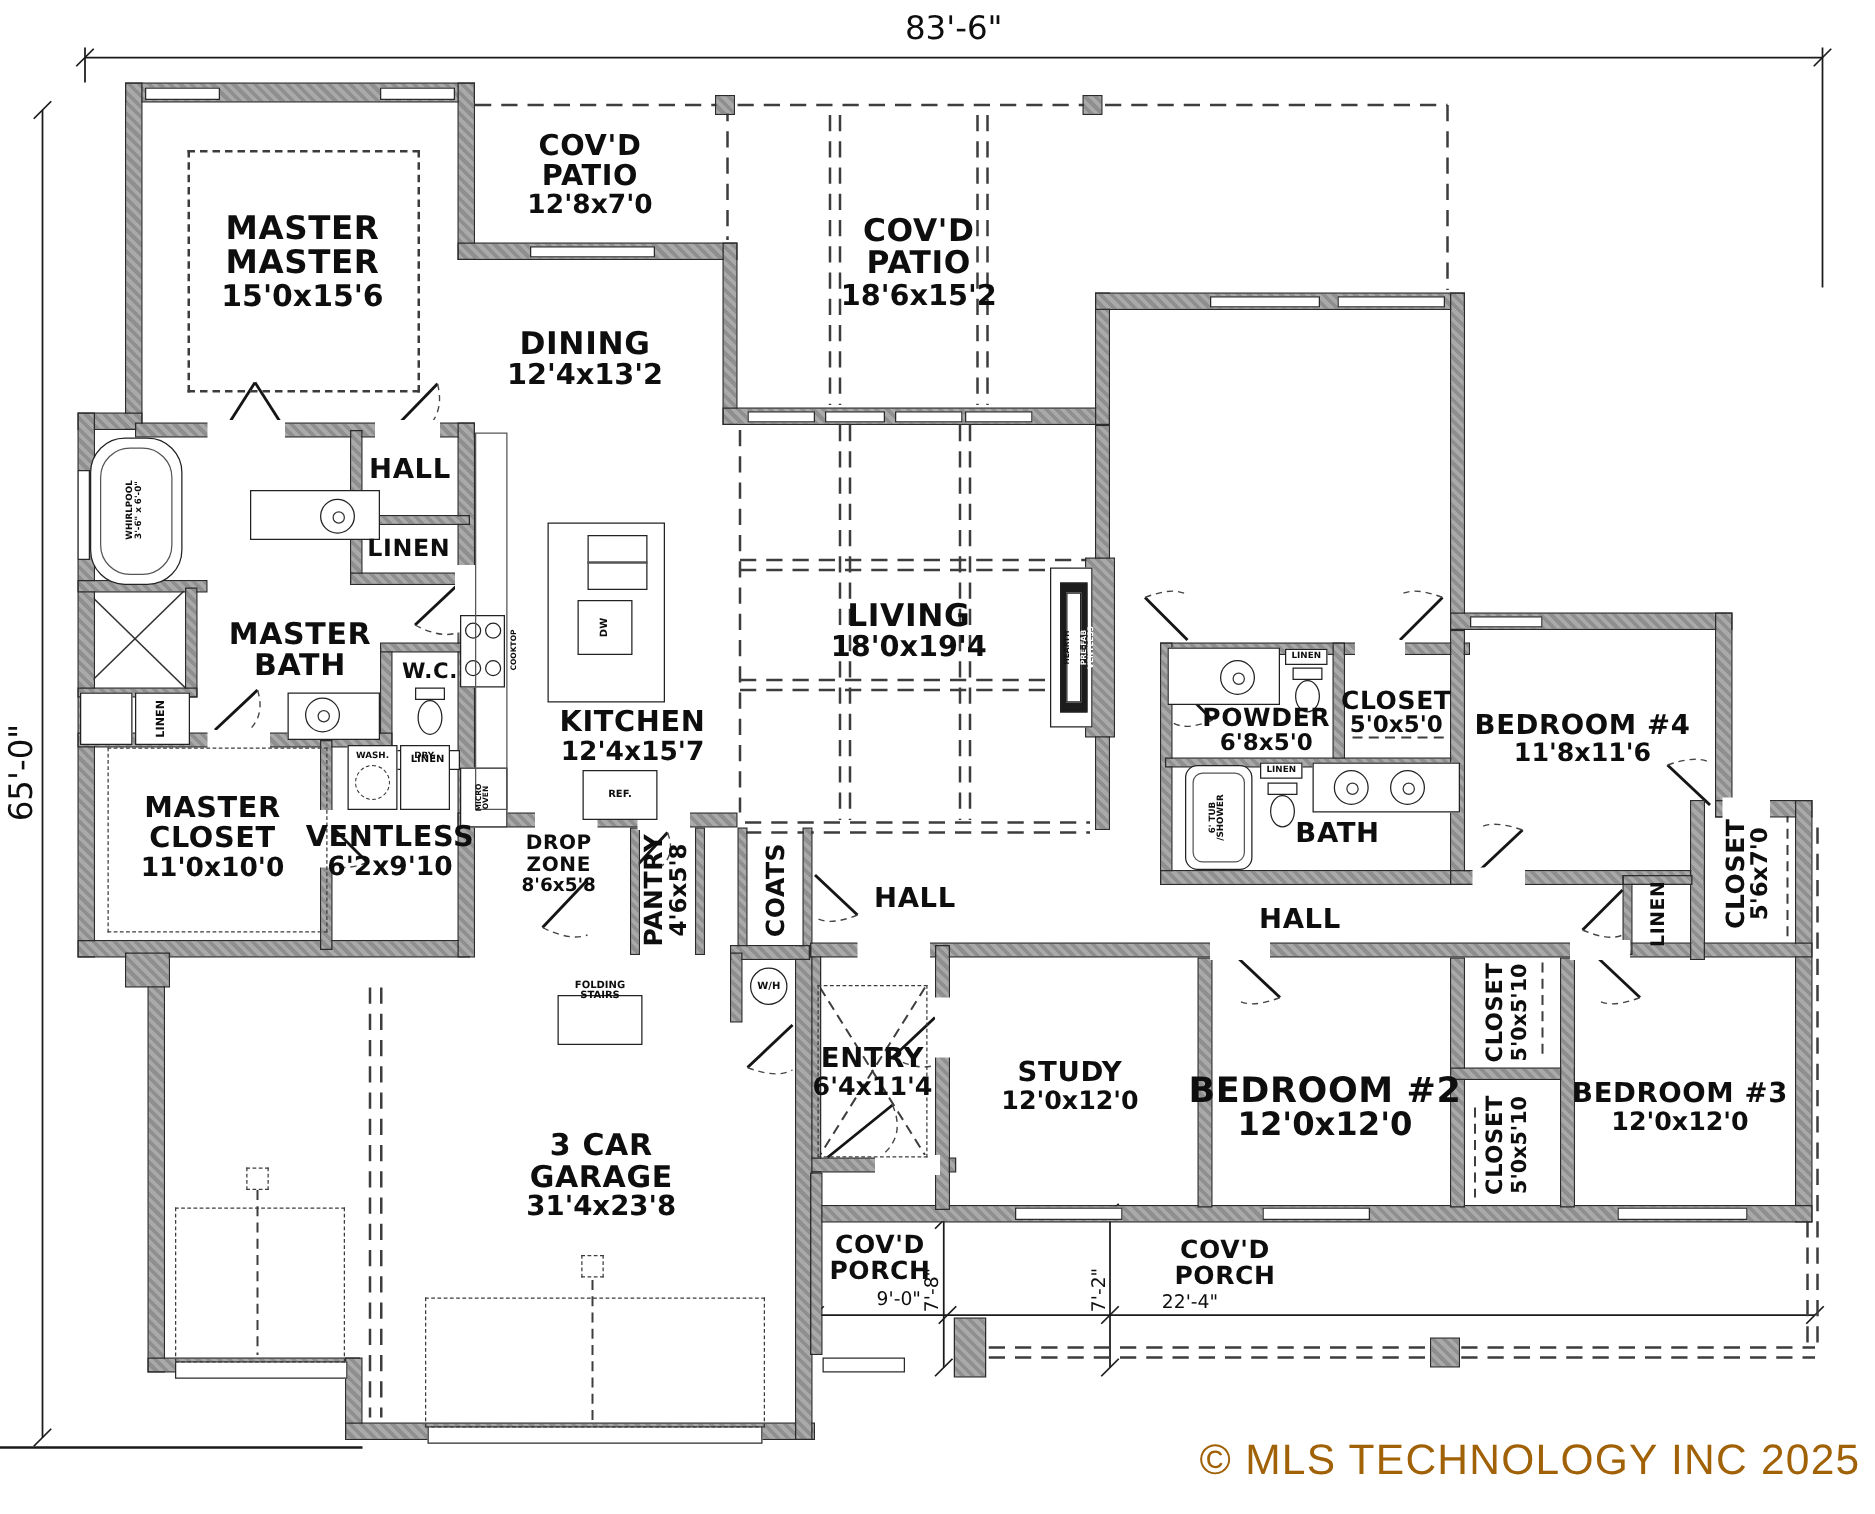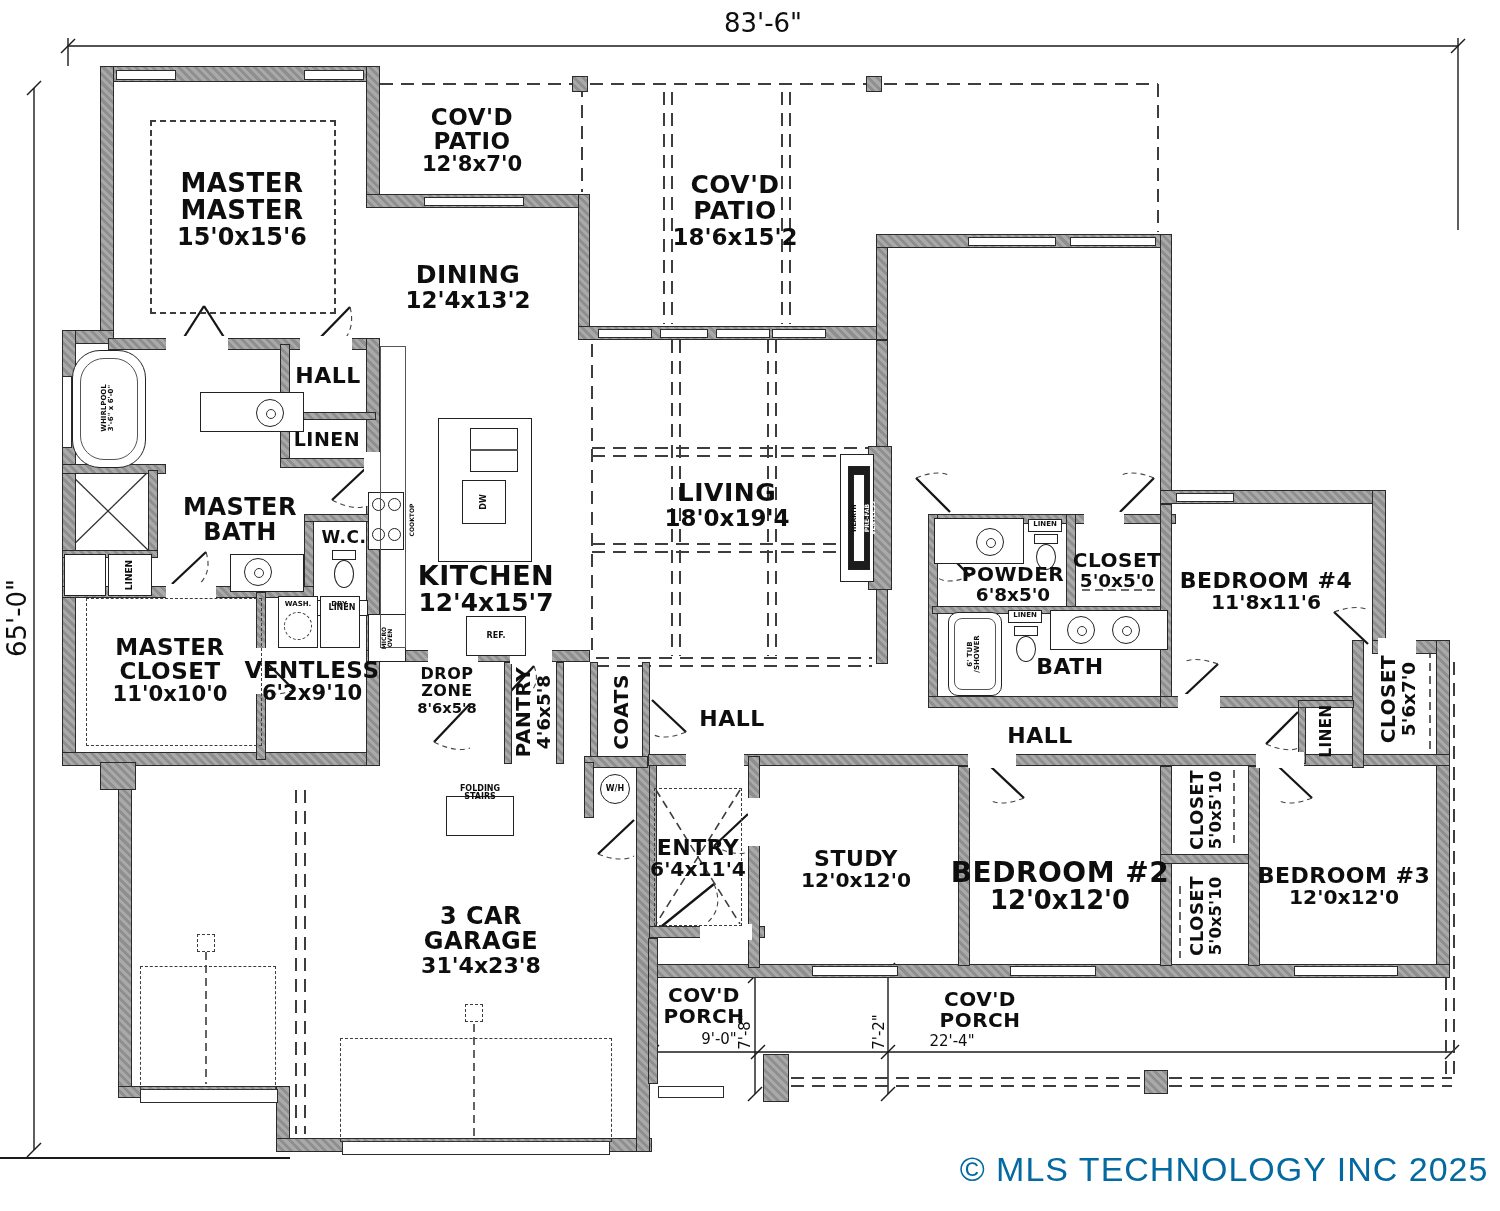--- a/index.html
+++ b/index.html
@@ -21,21 +21,21 @@
   .rot{transform:translate(-50%,-50%) rotate(-90deg);}
   .thin{font-weight:400;letter-spacing:0;}
   .tiny{font-weight:700;letter-spacing:0;}
   .sink{position:absolute;border:1.3px solid #222;border-radius:50%;box-sizing:border-box;background:#fff;}
   .sink:after{content:"";position:absolute;left:50%;top:50%;width:8px;height:8px;margin:-4px 0 0 -4px;
        border:1px solid #333;border-radius:50%;}
   .bowl{position:absolute;border:1.3px solid #222;border-radius:50%;box-sizing:border-box;background:#fff;}
   .tank{position:absolute;border:1.3px solid #222;box-sizing:border-box;background:#fff;}
   .burner{position:absolute;width:13px;height:13px;border:1.2px solid #222;border-radius:50%;box-sizing:border-box;}
   svg{position:absolute;left:0;top:0;}
-  .copy{position:absolute;transform:translate(-50%,-50%);color:#0369a1;font-weight:400;
+  .copy{position:absolute;transform:translate(-50%,-50%);color:#a16207;font-weight:400;
         font-family:"Liberation Sans",sans-serif;letter-spacing:1px;white-space:nowrap;}
 </style>
 </head>
 <body>
 
 <div id="plan">
 
   <svg width="1500" height="1211" viewBox="0 0 1500 1211">
 
     <g stroke="#1a1a1a" stroke-width="1.4" fill="none">
@@ -355,21 +355,21 @@
   <div class="lbl" style="left:327px;top:440px;font-size:19px">
     <span>LINEN</span>
     </div>
   <div class="lbl" style="left:240px;top:520px;font-size:24px">
     <span>MASTER</span>
       <span>BATH</span>
     </div>
   <div class="lbl" style="left:344px;top:538px;font-size:17px">
     <span>W.C.</span>
     </div>
-  <div class="lbl" style="left:486px;top:589px;font-size:27px">
+  <div class="lbl" style="left:506px;top:589px;font-size:23px">
     <span>KITCHEN</span>
       <span class="dims">12'4x15'7</span>
     </div>
   <div class="lbl" style="left:170px;top:670px;font-size:23px">
     <span>MASTER</span>
       <span>CLOSET</span>
     <span class="dims">11'0x10'0</span>
     </div>
   <div class="lbl" style="left:312px;top:681px;font-size:23px">
     <span>VENTLESS</span>

